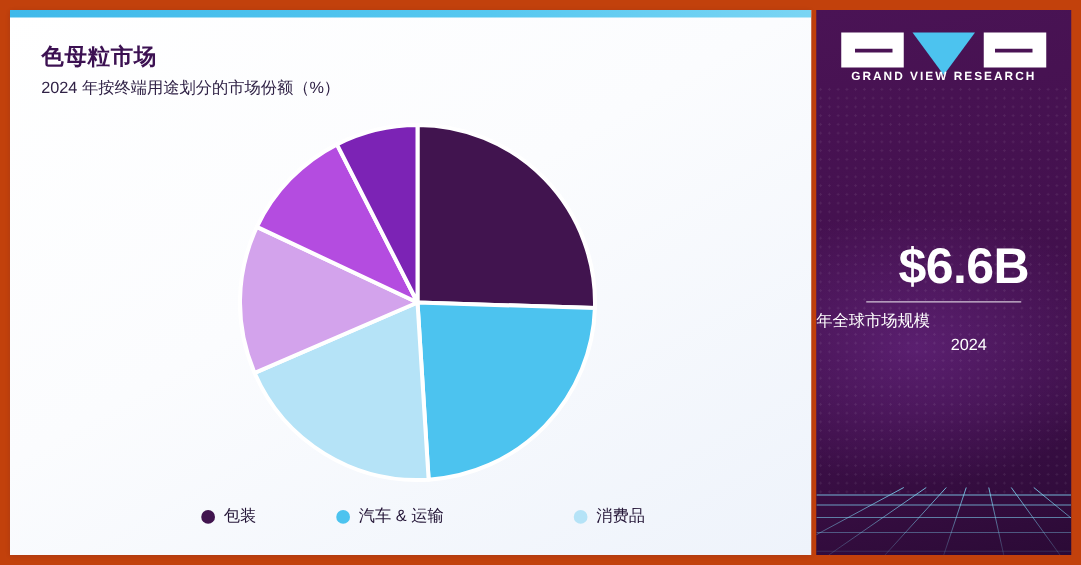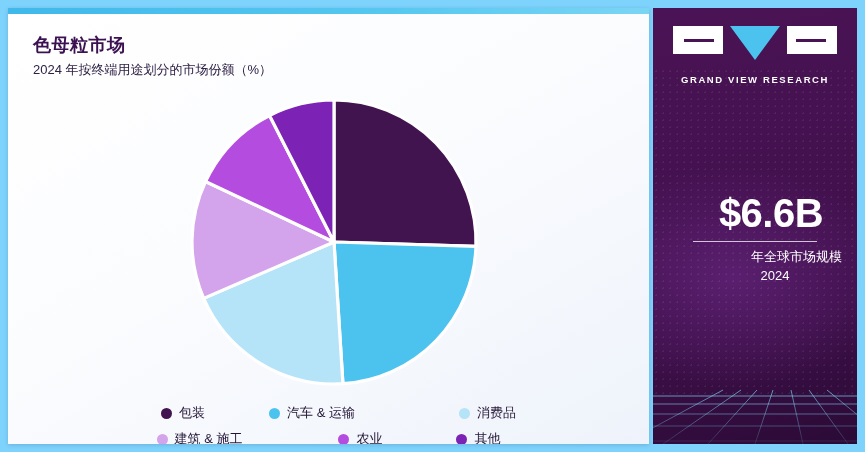--- a/index.html
+++ b/index.html
@@ -1,21 +1,21 @@
 <!DOCTYPE html>
 <html><head>
 <meta charset="utf-8">
 <style>
   html,body{margin:0;padding:0;}
   body{
     width:865px;height:452px;overflow:hidden;
     font-family:"Liberation Sans","DejaVu Sans",sans-serif;
     background:#ffffff;
   }
-  .stage{position:relative;width:865px;height:452px;background:#7dd3fc;text-decoration:underline;}
+  .stage{position:relative;width:865px;height:452px;background:#c2410c;text-decoration:underline;}
 
   
   .card{
     position:absolute;left:8px;top:8px;width:641px;height:436px;
     background:linear-gradient(150deg,#ffffff 0%,#fbfcfe 45%,#eef3fb 100%);
     box-shadow:0 1px 4px rgba(40,20,70,.18);
     overflow:hidden;
   }
   .topbar{position:absolute;left:0;top:0;width:641px;height:6px;
     background:linear-gradient(90deg,#3fb9ea 0%,#56c8f0 60%,#7ad5f4 100%);}
@@ -54,28 +54,28 @@
     background-size:7px 7px;opacity:.55;}
 
   .logo{position:absolute;left:0;top:18px;width:204px;text-align:center;}
   .logo-marks{display:flex;justify-content:center;align-items:flex-start;gap:7px;height:30px;}
   .mark-c{width:50px;height:28px;background:#ffffff;position:relative;}
   .mark-c:after{content:"";position:absolute;left:11px;top:13px;width:30px;height:3px;
     background:#4a1355;}
   .mark-c.flip:after{left:9px;}
   .mark-v{width:0;height:0;border-left:25px solid transparent;border-right:25px solid transparent;
     border-top:34px solid #4cc3ef;}
-  .logo-text{margin-top:18px;font-size:9.5px;font-weight:bold;color:#ffffff;letter-spacing:1.6px;}
+  .logo-text{margin-top:0;font-size:9.5px;font-weight:bold;color:#ffffff;letter-spacing:1.6px;}
 
   .big-val{position:absolute;left:0;top:183px;width:204px;text-align:center;
     font-size:40px;font-weight:bold;color:#ffffff;letter-spacing:-.5px;margin-left:16px;}
   .divider{position:absolute;left:40px;top:233px;width:124px;height:1px;
     background:rgba(255,255,255,.75);}
-  .val-lbl{position:absolute;left:0;top:240px;width:162px;text-align:right;
-    font-size:13px;color:#ffffff;padding-left:27px;}
+  .val-lbl{position:absolute;left:0;top:240px;width:162px;text-align:left;
+    font-size:13px;color:#ffffff;}
   .val-year{position:absolute;left:0;top:260px;width:244px;text-align:center;
     font-size:13px;color:#ffffff;}
 
   .panel-grid{position:absolute;left:0;bottom:0;width:204px;height:78px;overflow:hidden;}
   .panel-grid svg{display:block;}
 </style>
 </head>
 <body>
 
 <div class="stage">
@@ -107,36 +107,20 @@
         <div class="legend-item">
           <span class="dot" style="background:#4cc3ef"></span>
           <span class="lbl">汽车 &amp; 运输</span>
         </div>
         <div class="gap-b"></div>
         <div class="legend-item">
           <span class="dot" style="background:#b5e3f7"></span>
           <span class="lbl">消费品</span>
         </div>
       </div>
-      <div class="legend-row r2">
-        <div class="legend-item">
-          <span class="dot" style="background:#d3a3ec"></span>
-          <span class="lbl">建筑 &amp; 施工</span>
-        </div>
-        <div class="gap-c"></div>
-        <div class="legend-item">
-          <span class="dot" style="background:#b44ce0"></span>
-          <span class="lbl">农业</span>
-        </div>
-        <div class="gap-d"></div>
-        <div class="legend-item">
-          <span class="dot" style="background:#7c23b5"></span>
-          <span class="lbl">其他</span>
-        </div>
-      </div>
     </div>
   </div>
 
   <div class="panel">
     <div class="panel-glow"></div>
     <div class="panel-dots"></div>
 
     <div class="logo">
       <div class="logo-marks">
         <span class="mark-c"></span>

